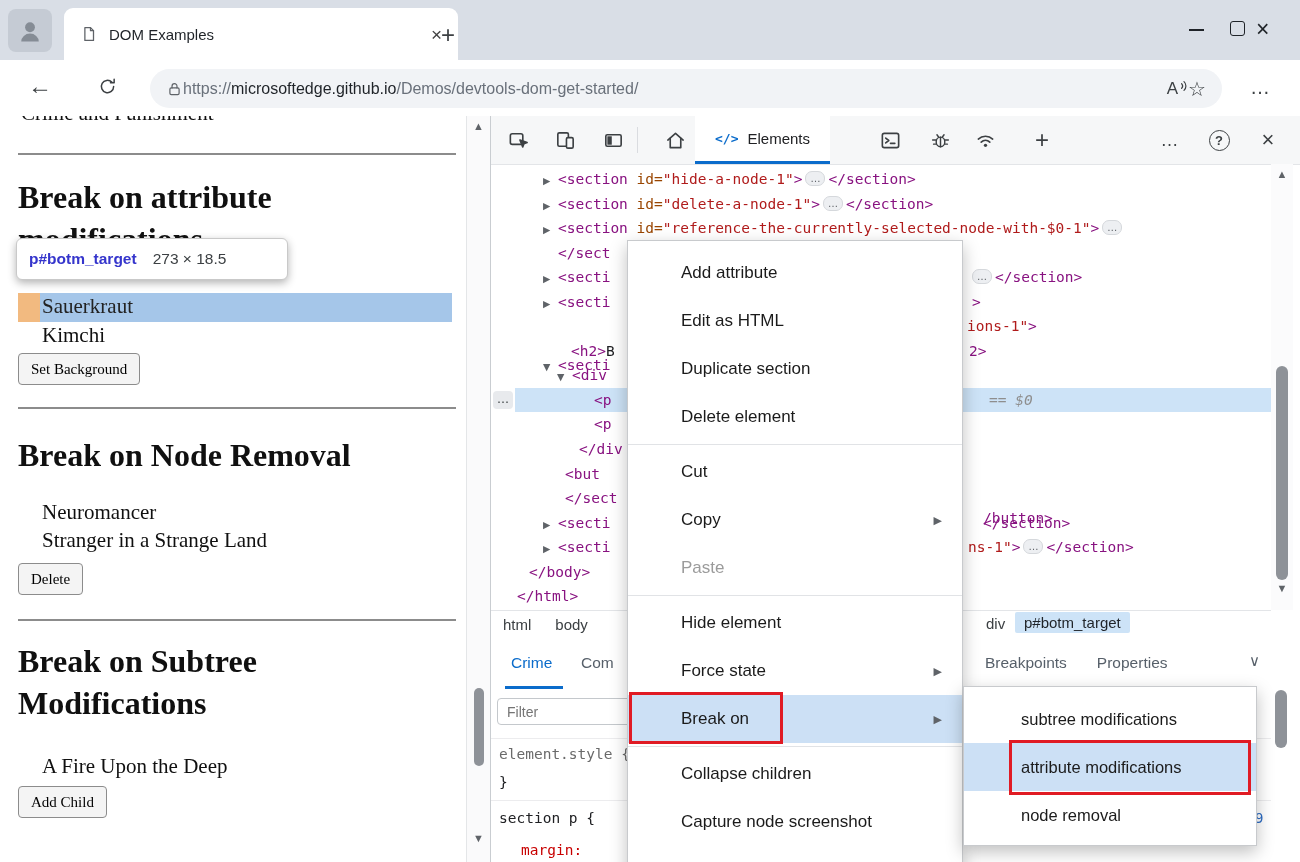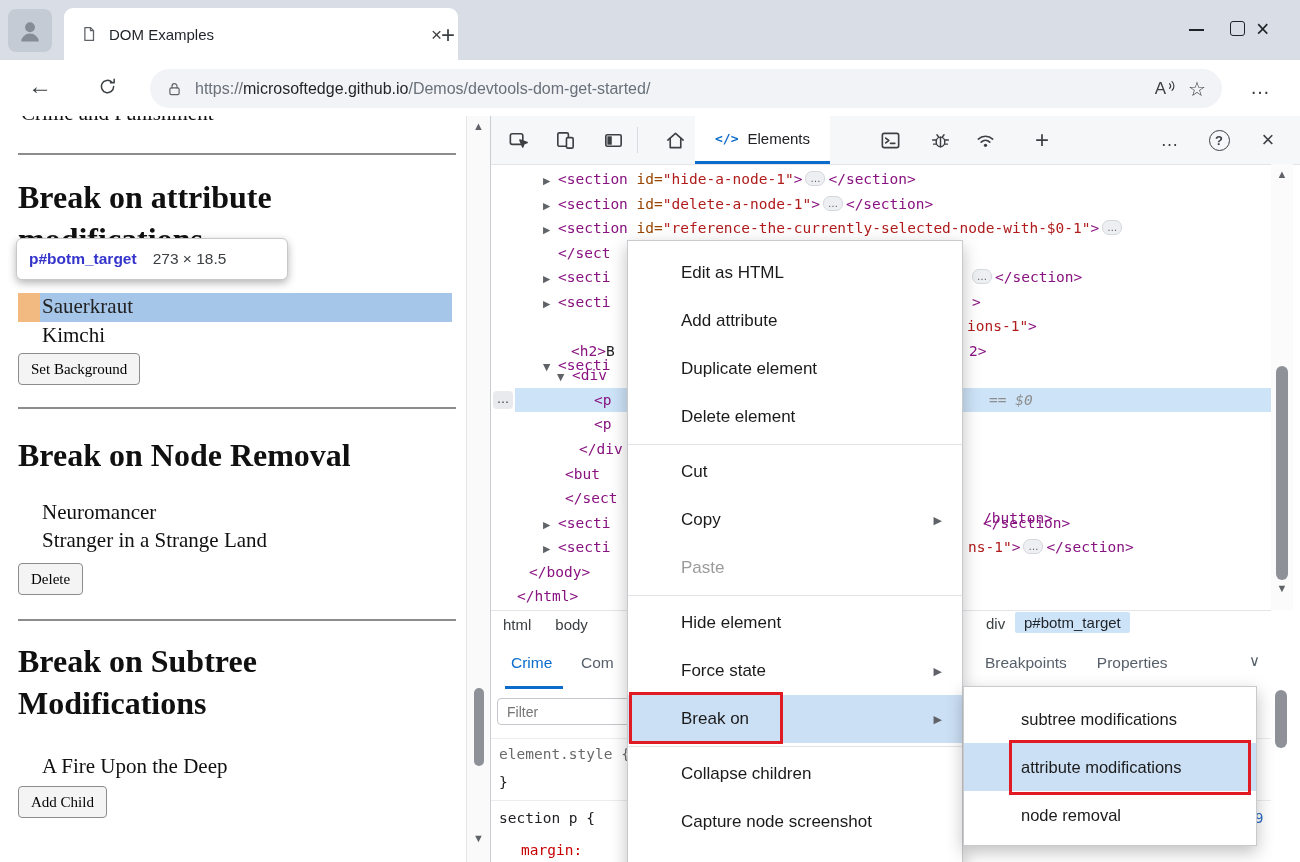--- a/index.html
+++ b/index.html
@@ -16,21 +16,21 @@
   .tab-close{font-size:19px;color:#444;line-height:1}
   .newtab{position:absolute;left:441px;top:23px;font-size:24px;color:#3C4043;line-height:1}
   .wc-min{position:absolute;left:1189px;top:29px;width:15px;height:2px;background:#1F2328}
   .wc-max{position:absolute;left:1230px;top:21px;width:13px;height:13px;border:1.7px solid #1F2328;border-radius:3px}
   .wc-close{position:absolute;left:1256px;top:16px;font-size:23px;color:#1F2328}
 
   
   .navbar{position:absolute;left:0;top:60px;width:1300px;height:56px;background:#fff;border-bottom:1px solid #D7DBDF}
   .nav-back{position:absolute;left:28px;top:12px;font-size:24px;color:#3C4043}
   .nav-refresh{position:absolute;left:97px;top:16px}
-  .pill{position:absolute;left:150px;top:9px;width:1072px;height:39px;background:#F1F3F6;border-radius:20px;display:flex;align-items:center;gap:12px;padding:0 16px;box-sizing:border-box}
+  .pill{position:absolute;left:150px;top:9px;width:1072px;height:39px;background:#F1F3F6;border-radius:20px;display:flex;align-items:center;gap:0;padding:0 16px;box-sizing:border-box}
   .url{flex:1;font-size:16px;white-space:nowrap;overflow:hidden}
   .url .dim{color:#69707A}.url .host{color:#1F2328}
   .read-aloud{display:flex;align-items:flex-start;gap:2px;color:#3C4043;font-size:17px}
   .star{font-size:20px;color:#3C4043}
   .nav-more{position:absolute;left:1250px;top:16px;font-size:20px;color:#3C4043;letter-spacing:1px}
 
   
   .pagearea{position:absolute;left:0;top:116px;width:466px;height:746px;background:#fff;overflow:hidden;font-family:"Liberation Serif",serif;color:#101010}
   .p-clip{position:absolute;left:21px;top:-15px;font-size:21px}
   .phr{position:absolute;left:18px;width:438px;border-top:2px solid #8C8C8C}
@@ -330,27 +330,27 @@
     <div class="dt-sbtrack">
       <span class="dt-sb-arrow" style="top:4px">▲</span>
       <div class="dt-sb-thumb" style="top:202px;height:214px"></div>
       <span class="dt-sb-arrow" style="top:418px">▼</span>
     </div>
     <div class="dt-sb-thumb2"></div>
   </div>
 
   <div class="cmenu">
       <div class="mitem">
+        <span>Add attribute</span>
+      </div>
+      <div class="mitem">
         <span>Edit as HTML</span>
       </div>
       <div class="mitem">
-        <span>Add attribute</span>
-      </div>
-      <div class="mitem">
-        <span>Duplicate element</span>
+        <span>Duplicate section</span>
       </div>
       <div class="mitem">
         <span>Delete element</span>
       </div>
       <div class="msep"></div>
       <div class="mitem">
         <span>Cut</span>
       </div>
       <div class="mitem">
         <span>Copy</span>

